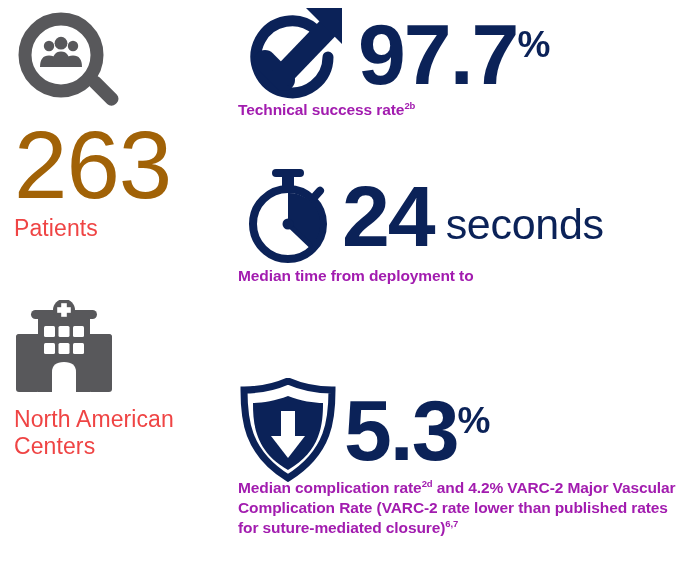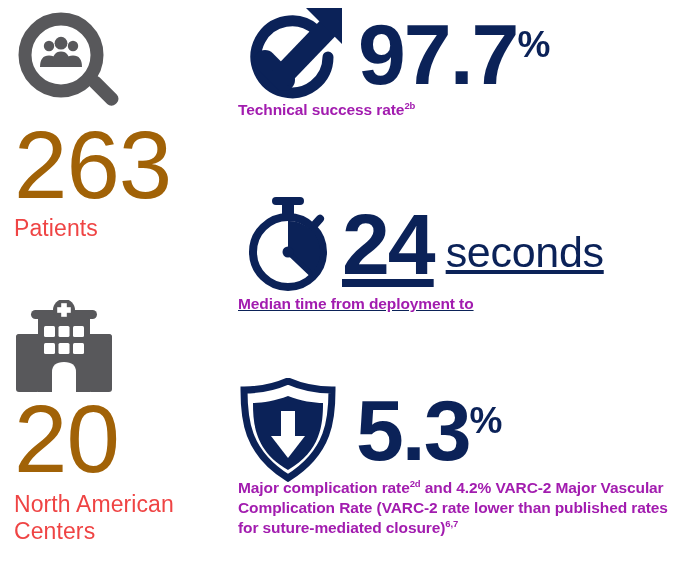--- a/index.html
+++ b/index.html
@@ -81,21 +81,21 @@
     font-size: 9.5px;
     font-weight: 700;
     vertical-align: super;
     line-height: 0;
   }
 
   
   #block-patients       { left: 14px;  top: 8px;   width: 215px; }
   #block-centers        { left: 14px;  top: 300px; width: 215px; }
   #block-success        { left: 238px; top: 4px;   width: 444px; }
-  #block-time           { left: 238px; top: 192px; width: 444px; text-decoration: underline; }
+  #block-time           { left: 238px; top: 164px; width: 444px; }
   #block-complication   { left: 238px; top: 378px; width: 444px; }
 
   .stat-icon-row { display: flex; align-items: center; }
   .num-wrap { display: flex; align-items: flex-end; }
 </style>
 </head>
 <body>
 
 <div id="infographic">
 
@@ -141,21 +141,20 @@
           <rect x="44.5" y="26" width="11" height="11" rx="1.5"></rect>
           <rect x="59" y="26" width="11" height="11" rx="1.5"></rect>
           <rect x="30" y="43" width="11" height="11" rx="1.5"></rect>
           <rect x="44.5" y="43" width="11" height="11" rx="1.5"></rect>
           <rect x="59" y="43" width="11" height="11" rx="1.5"></rect>
 
           <path d="M38 92 L38 72 Q38 62 50 62 Q62 62 62 72 L62 92 Z"></path>
         </g>
       </svg>
     </span>
-    <div class="big-gray-number" style="margin-top:6px;">20</div>
     <div class="gray-caption" style="margin-top:12px;">
       <div>North American</div>
       <div>Centers</div>
     </div>
   </div>
 
   <div class="panel navy" id="block-success">
     <div class="stat-icon-row">
       <span>
         <svg class="icon-svg" width="112" height="100" viewBox="0 0 112 100" aria-hidden="true">
@@ -215,21 +214,21 @@
           <path d="M50 3 C34 10 18 12 6 12 C6 40 8 74 50 100 C92 74 94 40 94 12 C82 12 66 10 50 3 Z" fill="none" stroke="#0b2258" stroke-width="7"></path>
 
           <path d="M50 18 C37 23 24 25 15 25 C15 46 17 73 50 92 C83 73 85 46 85 25 C76 25 63 23 50 18 Z" fill="#0b2258"></path>
 
           <g fill="#ffffff">
             <rect x="43" y="33" width="14" height="30"></rect>
             <path d="M33 58 L67 58 L50 80 Z"></path>
           </g>
         </svg>
       </span>
-      <div class="num-wrap" style="margin-left:18px;">
+      <div class="num-wrap" style="margin-left:6px;">
         <span class="big-navy-number">5.3</span>
         <span class="pct-sup">%</span>
       </div>
     </div>
-    <div class="navy-caption" style="margin-top:-4px;"><span>Major complication rate</span><sup>2d</sup><span> and 4.2% VARC-2 Major Vascular Complication Rate (VARC-2 rate lower than published rates for suture-mediated closure)</span><sup>6,7</sup></div>
+    <div class="navy-caption" style="margin-top:-4px;"><span>Median complication rate</span><sup>2d</sup><span> and 4.2% VARC-2 Major Vascular Complication Rate (VARC-2 rate lower than published rates for suture-mediated closure)</span><sup>6,7</sup></div>
   </div>
 
 </div>
 
 </body></html>

